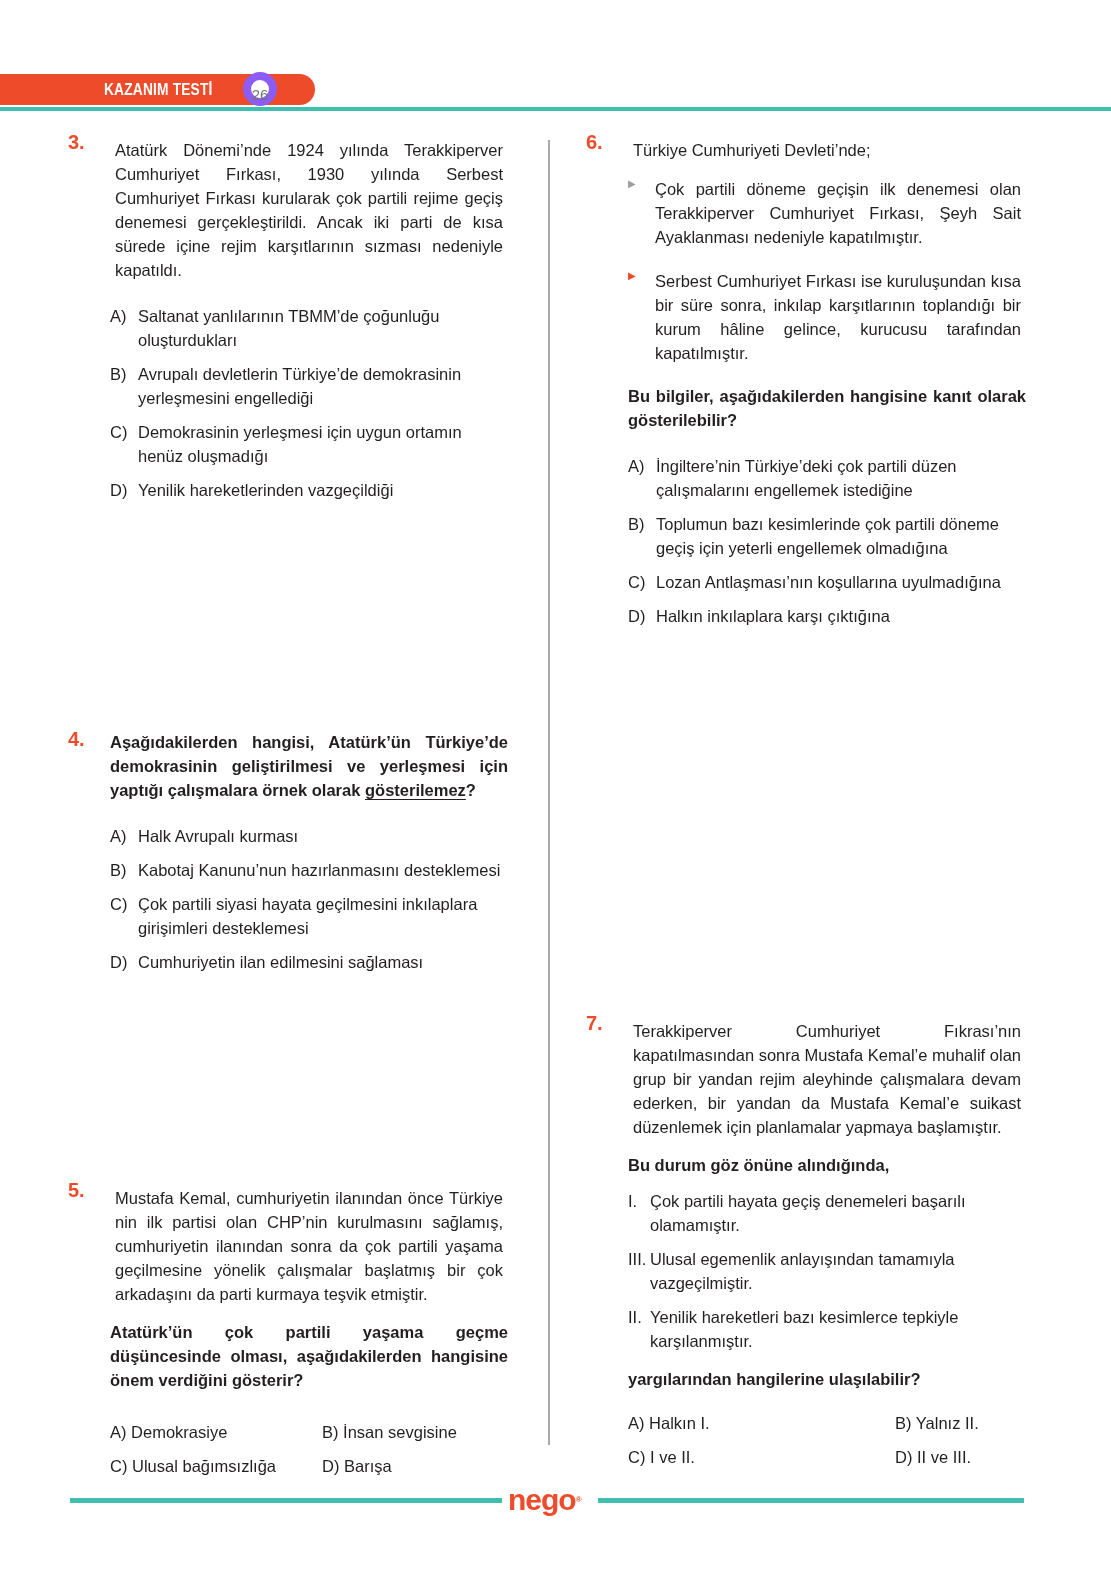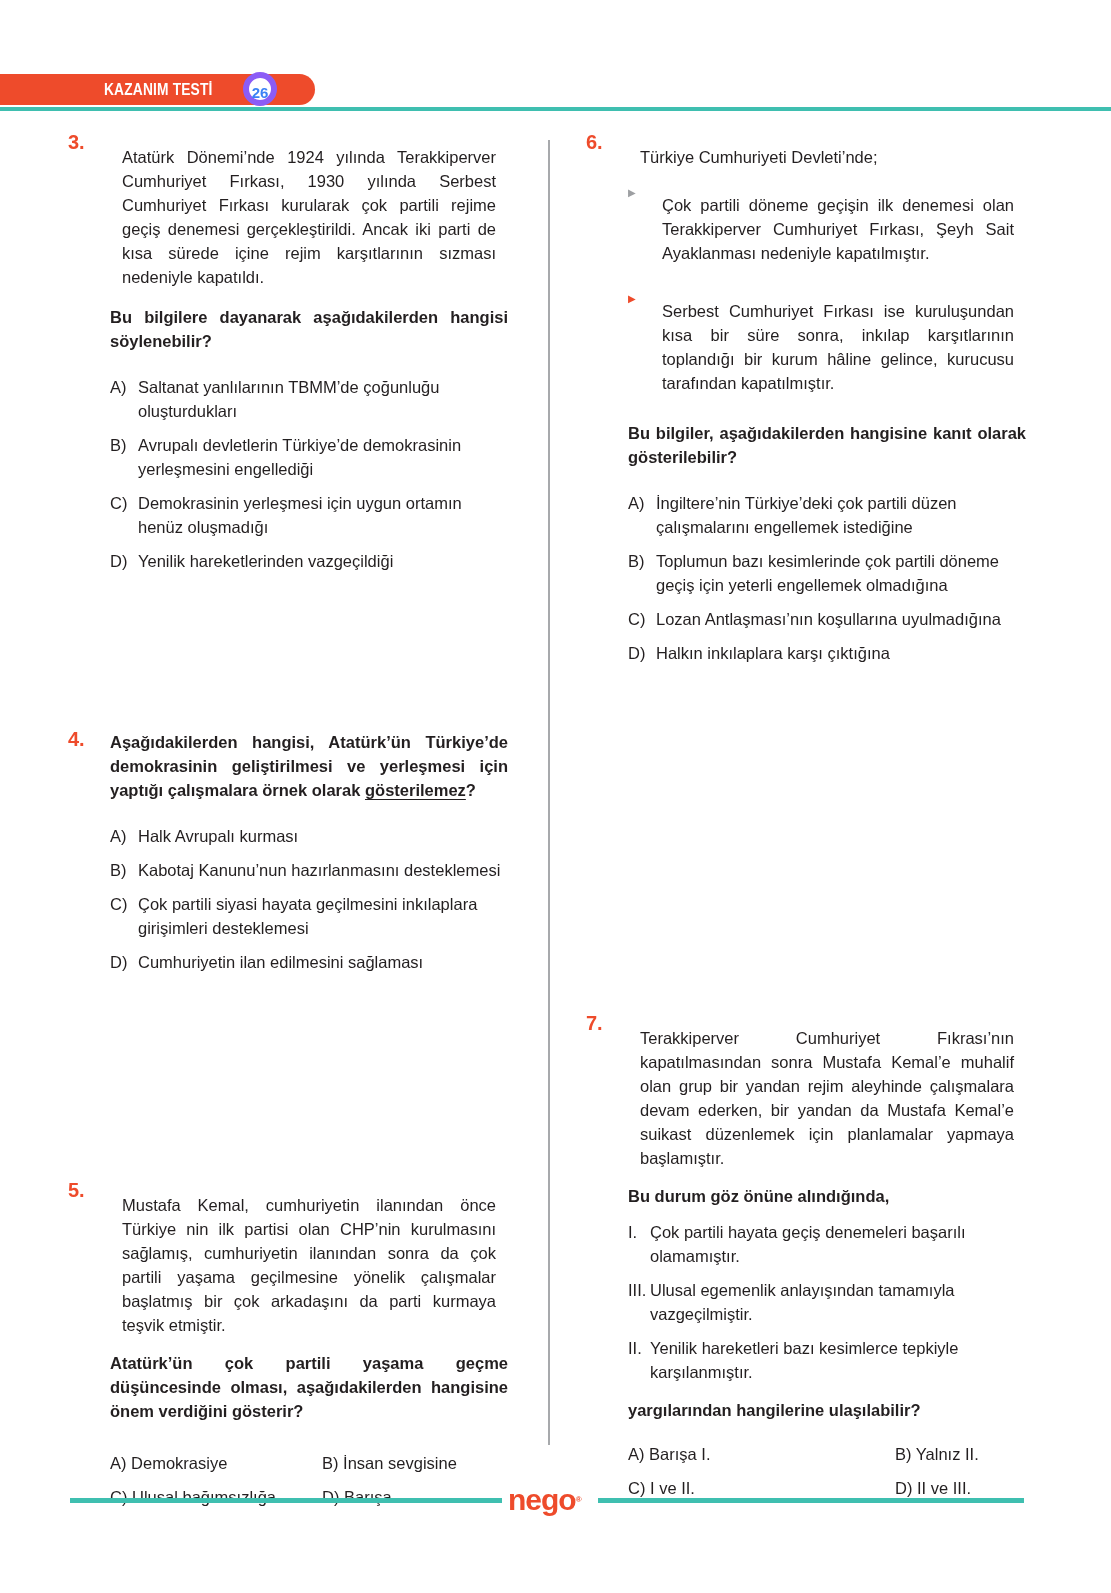--- a/index.html
+++ b/index.html
@@ -12,37 +12,37 @@
       position: absolute; left: 0; top: 74px; width: 315px; height: 31px;
       background: #ee4b2b; border-radius: 0 16px 16px 0;
     }
     .hdr-title {
       position: absolute; left: 104px; top: 79px; height: 22px; line-height: 22px;
       color: #ffffff; font-weight: bold; font-size: 16px; letter-spacing: 0.2px;
       transform: scaleX(0.86); transform-origin: left center;
     }
     .hdr-badge {
       position: absolute; left: 243px; top: 72px; width: 34px; height: 34px;
-      border-radius: 50%; background: #fff; border: 6px solid #8b5cf6; box-sizing: border-box;
-      text-align: center; line-height: 30px; font-weight: bold; font-size: 15px; color: #3b82f6;
+      border-radius: 50%; background: #fff; border: 8px solid #8b5cf6; box-sizing: border-box;
+      text-align: center; line-height: 30px; font-weight: normal; font-size: 15px; color: #737373;
     }
     .hdr-line {
       position: absolute; left: 0; top: 107px; width: 1111px; height: 4px; background: #3fbfb0;
     }
     
     .col-divider {
       position: absolute; left: 548px; top: 140px; width: 2px; height: 1305px; background: #a7a9ac;
     }
     
     .q { position: absolute; font-size: 16.5px; line-height: 24px; }
     .q-num {
       position: absolute; left: 0; top: -3px; color: #ee4b2b; font-weight: bold; font-size: 20px;
     }
     .q-body { margin-left: 42px; }
-    .stem { text-align: justify; margin: 12px; }
+    .stem { text-align: justify; margin: 5px; }
     .ask { font-weight: bold; margin: 14px 0 0 0; text-align: justify; }
     .opts { margin-top: 18px; }
     .opt { display: flex; margin-bottom: 10px; }
     .opt-label { width: 28px; flex: 0 0 28px; }
     .opt-text { flex: 1; }
     .bullet { display: flex; margin-top: 10px; }
     .bullet-icon { width: 22px; flex: 0 0 22px; font-size: 10px; line-height: 24px; }
     .bullet-icon.gray { color: #9d9fa2; }
     .bullet-icon.red { color: #ee4b2b; }
     .grid2 { display: grid; grid-template-columns: 1fr 1fr; row-gap: 10px; margin-top: 18px; }
@@ -64,21 +64,20 @@
 <div class="hdr-title">KAZANIM TESTİ</div>
 <div class="hdr-badge">26</div>
 <div class="hdr-line"></div>
 
 <div class="col-divider"></div>
 
 <div class="q" style="left:68px; top:133px; width:440px;">
   <span class="q-num">3.</span>
   <div class="q-body">
     <p class="stem">Atatürk Dönemi’nde 1924 yılında Terakkiperver Cumhuriyet Fırkası, 1930 yılında Serbest Cumhuriyet Fırkası kurularak çok partili rejime geçiş denemesi gerçekleştirildi. Ancak iki parti de kısa sürede içine rejim karşıtlarının sızması nedeniyle kapatıldı.</p>
-    <p class="ask" style="margin-top:16px;">Bu bilgilere dayanarak aşağıdakilerden hangisi söylenebilir?</p>
     <div class="opts" style="margin-top:22px;">
       <div class="opt">
           <span class="opt-label">A)</span>
           <span class="opt-text">Saltanat yanlılarının TBMM’de çoğunluğu oluşturdukları</span>
         </div>
       <div class="opt">
           <span class="opt-label">B)</span>
           <span class="opt-text">Avrupalı devletlerin Türkiye’de demokrasinin yerleşmesini engellediği</span>
         </div>
       <div class="opt">
@@ -178,21 +177,21 @@
     <div class="roman">
       <span class="roman-label">III.</span>
       <span>Ulusal egemenlik anlayışından tamamıyla vazgeçilmiştir.</span>
     </div>
     <div class="roman">
       <span class="roman-label">II.</span>
       <span>Yenilik hareketleri bazı kesimlerce tepkiyle karşılanmıştır.</span>
     </div>
     <p class="ask">yargılarından hangilerine ulaşılabilir?</p>
     <div class="grid2" style="grid-template-columns: 267px 1fr; margin-top:20px;">
-      <div><span>A)</span> <span>Barışa I.</span></div>
+      <div><span>A)</span> <span>Halkın I.</span></div>
       <div><span>B)</span> <span>Yalnız II.</span></div>
       <div><span>C)</span> <span>I ve II.</span></div>
       <div><span>D)</span> <span>II ve III.</span></div>
     </div>
   </div>
 </div>
 
 <div class="foot-line" style="left:70px; width:432px;"></div>
 <div class="logo"><span>nego</span><sup>®</sup></div>
 <div class="foot-line" style="left:598px; width:426px;"></div>

